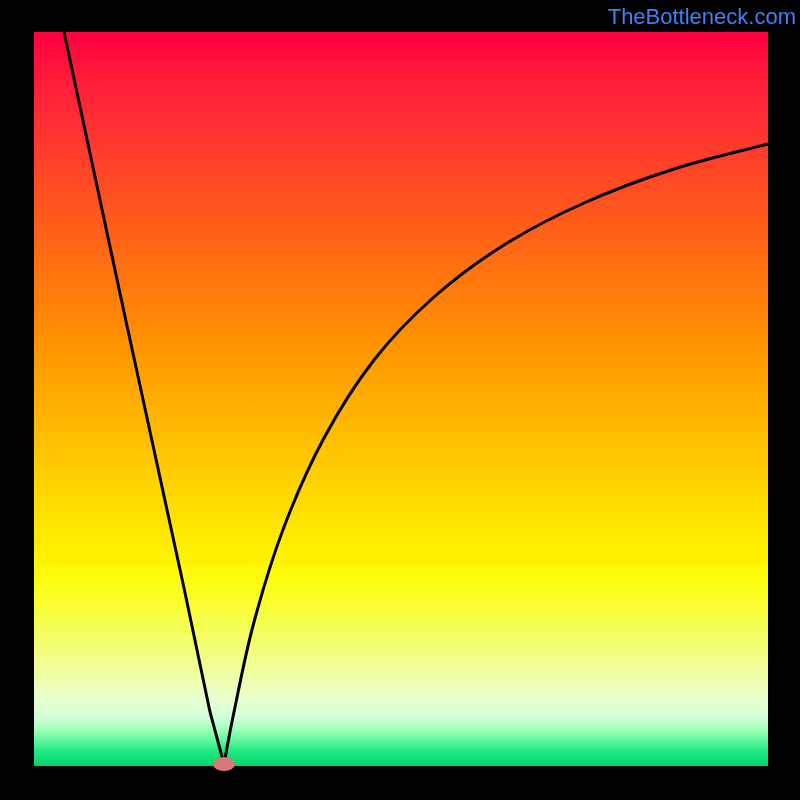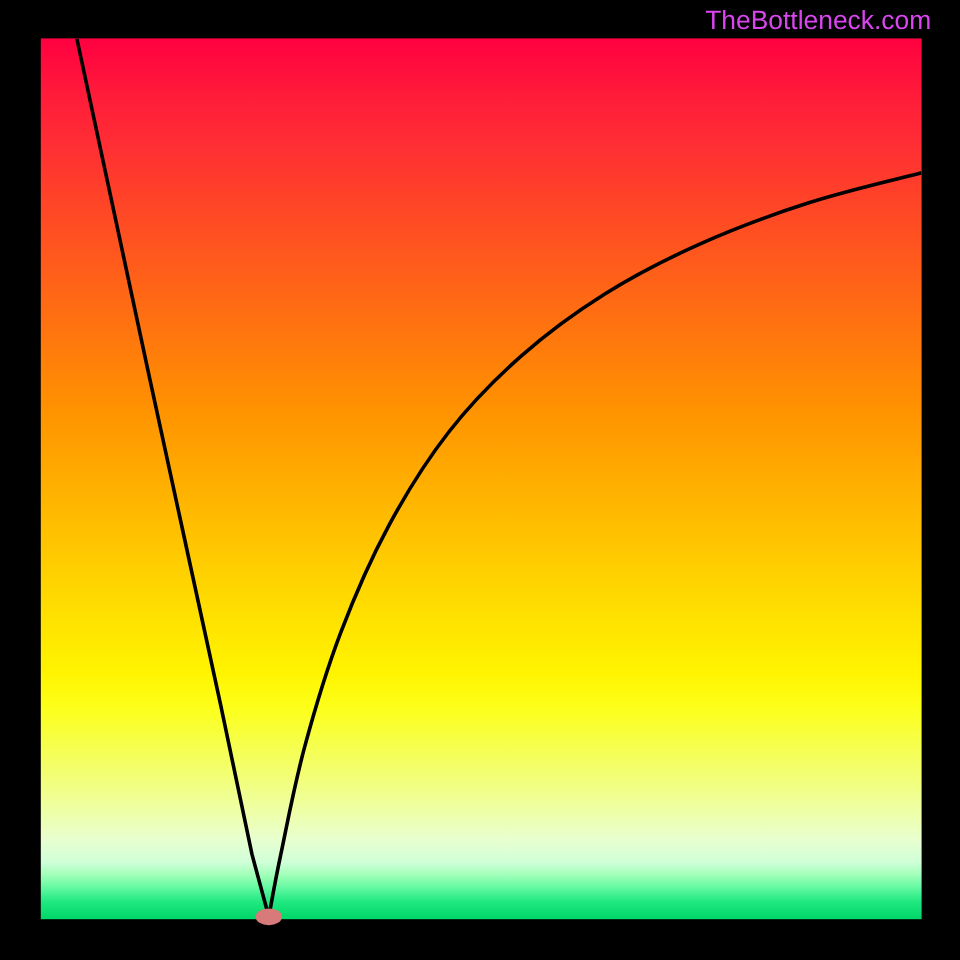--- a/index.html
+++ b/index.html
@@ -7,22 +7,22 @@
     width: 800px;
     height: 800px;
     background: #000;
     position: relative;
     font-family: Arial, sans-serif;
     overflow: hidden;
   }
   .watermark {
     position: absolute;
     top: 4px;
-    right: 24px;
-    color: #d946ef;
+    right: 4px;
+    color: #3b82f6;
     font-size: 22px;
     font-weight: 500;
     z-index: 10;
   }
   .plot-area {
     position: absolute;
     left: 34px;
     top: 32px;
     width: 734px;
     height: 734px;

